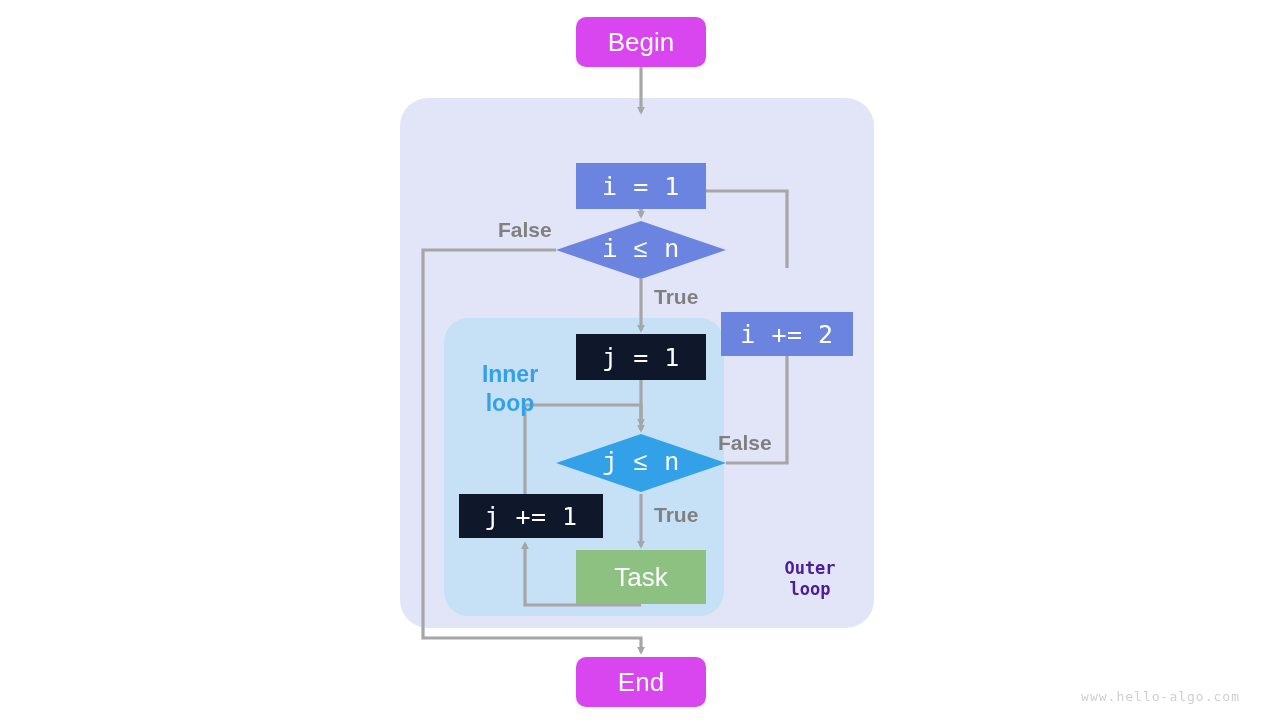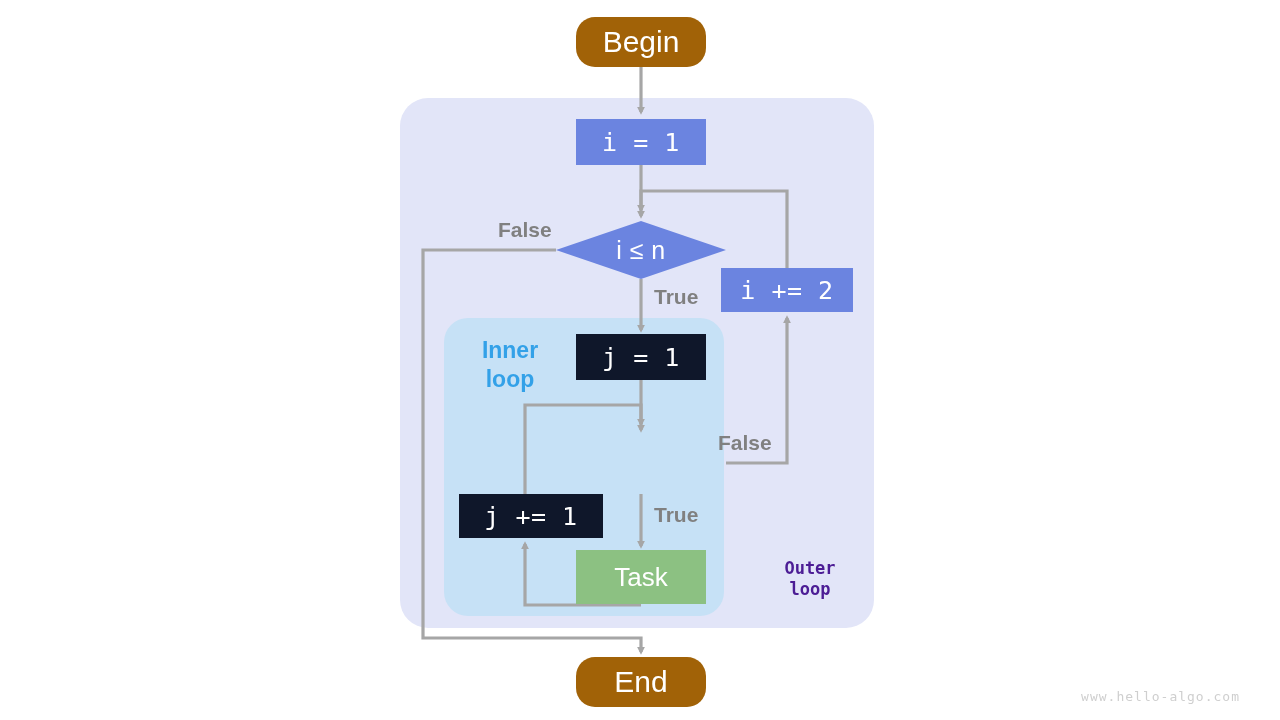--- a/index.html
+++ b/index.html
@@ -48,30 +48,31 @@
   .node {
     position: absolute;
     display: flex;
     align-items: center;
     justify-content: center;
     color: #ffffff;
     box-sizing: border-box;
     text-align: center;
   }
   .terminal {
-    border-radius: 19px;
-    background: #a16207;
-    font-size: 30px;
+    border-radius: 10px;
+    background: #d946ef;
+    font-size: 26px;
     font-family: "Liberation Sans", sans-serif;
   }
   .proc-outer {
     background: #6b84e0;
     font-size: 25px;
     font-family: "DejaVu Sans Mono", monospace;
     letter-spacing: 0.5px;
+    margin-top: 44px;
   }
   .proc-inner {
     background: #0f172a;
     font-size: 25px;
     font-family: "DejaVu Sans Mono", monospace;
     letter-spacing: 0.5px;
   }
   .task-box {
     background: #8cc182;
     font-size: 26px;
@@ -84,21 +85,21 @@
     position: absolute;
     left: 0;
     top: 0;
     width: 100%;
     height: 100%;
     display: flex;
     align-items: center;
     justify-content: center;
     color: #ffffff;
     font-size: 25px;
-    font-family: Liberation Sans, sans-serif;
+    font-family: Liberation Mono, monospace;
     letter-spacing: 0.5px;
   }
   .edge-label {
     position: absolute;
     color: #808080;
     font-weight: bold;
     font-size: 21px;
     font-family: "Liberation Sans", sans-serif;
     white-space: nowrap;
   }
@@ -106,20 +107,21 @@
     position: absolute;
     font-weight: bold;
     text-align: center;
     white-space: pre-line;
     line-height: 1.25;
   }
   #inner-loop-label {
     color: #33a1e8;
     font-size: 23px;
     font-family: "Liberation Sans", sans-serif;
+    margin-top: 24px;
   }
   #outer-loop-label {
     color: #4c1d95;
     font-size: 17px;
     font-family: "DejaVu Sans Mono", monospace;
   }
   #watermark {
     position: absolute;
     right: 40px;
     bottom: 16px;
@@ -173,20 +175,26 @@
   </div>
 
   <div class="node proc-outer" style="left:721px; top:268px; width:132px; height:44px;">
     <span>i += 2</span>
   </div>
 
   <div class="node proc-inner" style="left:576px; top:334px; width:130px; height:46px;">
     <span>j = 1</span>
   </div>
 
+  <div class="diamond-wrap" style="left:556px; top:434px; width:170px; height:58px;">
+    <svg width="170" height="58" viewBox="0 0 170 58">
+      <polygon points="85,0 170,29 85,58 0,29" fill="#33a1e8"></polygon>
+    </svg>
+    <span class="dlabel">j ≤ n</span>
+  </div>
 
   <div class="node proc-inner" style="left:459px; top:494px; width:144px; height:44px;">
     <span>j += 1</span>
   </div>
 
   <div class="node task-box" style="left:576px; top:550px; width:130px; height:54px;">
     <span>Task</span>
   </div>
 
   <div class="node terminal" style="left:576px; top:657px; width:130px; height:50px;">

